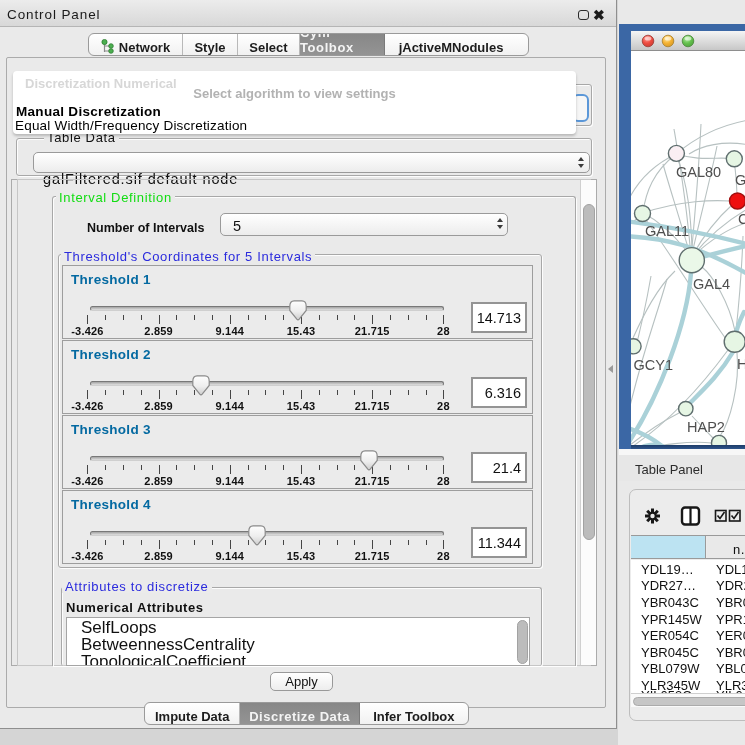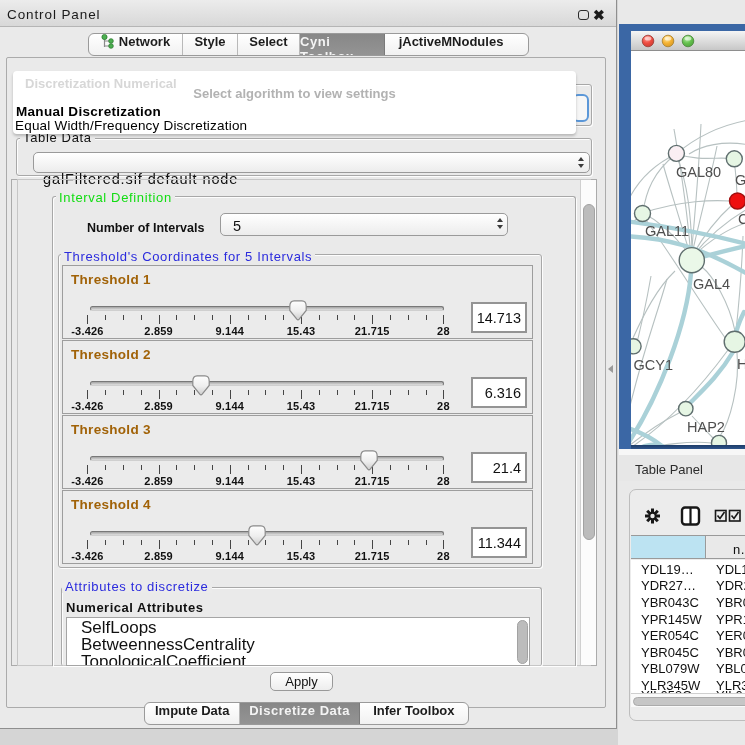--- a/index.html
+++ b/index.html
@@ -9,40 +9,40 @@
 #win { position:absolute; left:0; top:0; width:617px; height:729px; background:#eaeaea;
   border-right:1px solid #8f8f8f; border-bottom:1px solid #8f8f8f; }
 #titlebar { position:absolute; left:0; top:0; width:100%; height:27px;
   background:linear-gradient(#ececec,#d8d8d8); border-bottom:1px solid #b5b5b5; }
 #titlebar .t { position:absolute; left:7px; top:7px; font-size:13.5px; letter-spacing:0.9px; color:#1a1a1a; }
 #flt { position:absolute; left:578px; top:10px; width:11px; height:10px; border:1.6px solid #2a2a2a; border-radius:3px; }
 #cls { position:absolute; left:593px; top:7px; font-size:14px; font-weight:bold; color:#1a1a1a; }
 
 .seg { position:absolute; height:23px; border:1px solid #9a9a9a; border-radius:6px;
   background:linear-gradient(#ffffff,#f1f1f1); overflow:hidden; display:flex; }
-.seg .s { height:100%; display:flex; align-items:flex-start; justify-content:center;
+.seg .s { height:100%; display:flex; align-items:flex-end; justify-content:center;
   font-size:13px; font-weight:bold; color:#1c1c1c; border-right:1px solid #b9b9b9; }
 .seg .s:last-child { border-right:none; }
 .seg .sel { background:linear-gradient(#878787,#949494); color:#f4f4f4; border-right:1px solid #7a7a7a; }
 
 .pborder { position:absolute; border:1px solid #ababab; }
 .gbox { position:absolute; border:1px solid #a8a8a8; border-radius:3px; box-shadow:inset 1px 1px 0 rgba(255,255,255,0.9), 1px 1px 0 rgba(255,255,255,0.9); }
 .glabel { position:absolute; font-size:13px; letter-spacing:0.65px; background:#eaeaea; padding:0 3px; line-height:13px; }
 
 .combo { position:absolute; background:linear-gradient(#ffffff,#ececec); border:1px solid #9a9a9a;
   border-radius:5px; font-size:13px; color:#111; }
 .combo .txt { position:absolute; left:9px; top:3px; font-size:14.5px; letter-spacing:0.9px; }
 .arrows { position:absolute; width:9px; }
 .arrows .up { width:0; height:0; border-left:3.5px solid transparent; border-right:3.5px solid transparent;
   border-bottom:4.5px solid #3c3c3c; margin-bottom:2.5px; }
 .arrows .dn { width:0; height:0; border-left:3.5px solid transparent; border-right:3.5px solid transparent;
   border-top:4.5px solid #3c3c3c; }
 
 .tblock { position:absolute; left:62px; width:471px; height:74px; border:1px solid #9d9d9d; background:#ebebeb; }
-.ttitle { position:absolute; left:8px; top:6px; font-size:13.5px; letter-spacing:0.3px; font-weight:bold; color:#a16207; }
+.ttitle { position:absolute; left:8px; top:6px; font-size:13.5px; letter-spacing:0.3px; font-weight:bold; color:#0369a1; }
 .track { position:absolute; width:354px; height:5px; border:1px solid #787878; border-bottom-color:#cfcfcf; border-radius:3px;
   background:linear-gradient(#a3a3a3,#e0e0e0); }
 .tick { position:absolute; width:1px; background:#454545; }
 .tlab { position:absolute; transform:translateX(-50%); font-size:11px; letter-spacing:0.2px; font-weight:bold; color:#111; white-space:nowrap; }
 .thumb { position:absolute; }
 .tfield { position:absolute; width:56px; height:31px; background:#ffffff; border:2px solid #949494;
   font-size:14.5px; color:#111; text-align:right; padding:6px 4px 0 0; }
 
 #popup { position:absolute; left:13px; top:71px; width:563px; height:63px; background:#ffffff;
   border-radius:4px; box-shadow:0 2px 3px rgba(0,0,0,0.22); }
@@ -107,21 +107,21 @@
     <div class="s" style="width:132px;">jActiveMNodules</div>
   </div>
 
   <div class="pborder" style="left:6px; top:57px; width:600px; height:651px; border-radius:2px;"></div>
 
   <div class="gbox" style="left:16px; top:84px; width:576px; height:42px;"></div>
   <div class="combo" style="left:24px; top:96px; width:563px; height:25px;"></div>
   <div class="abs" style="left:572px; top:94px; width:17px; height:28px; border:2.5px solid #5b97d8; border-radius:6px; background:#f6f6f6;"></div>
 
   <div class="gbox" style="left:16px; top:138px; width:576px; height:38px;"></div>
-  <div class="glabel" style="left:20px; top:131px; color:#111;">Table Data</div>
+  <div class="glabel" style="left:44px; top:131px; color:#111;">Table Data</div>
   <div class="combo" style="left:33px; top:152px; width:557px; height:21px;">
     <span class="txt" style="top:18px;">galFiltered.sif default node</span>
     <div class="arrows" style="left:544px; top:4px;">
         <div class="up"></div>
         <div class="dn"></div>
       </div>
   </div>
 
   <div class="pborder" style="left:11px; top:179px; width:586px; height:487px;"></div>
   <div class="pborder" style="left:17px; top:179px; width:574px; height:487px; border-color:#c6c6c6;"></div>

